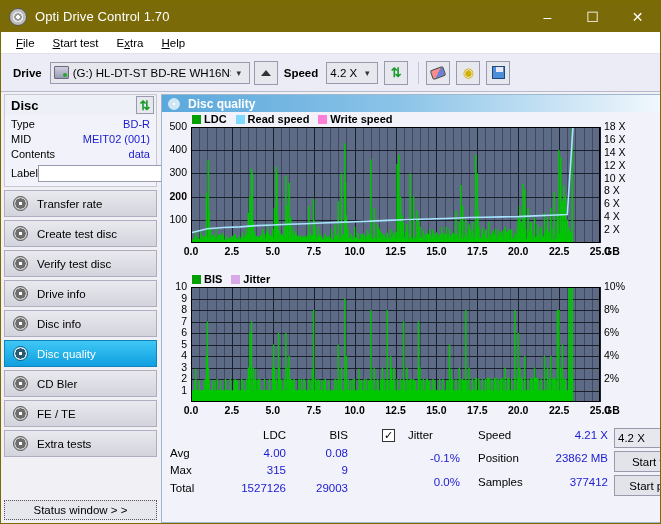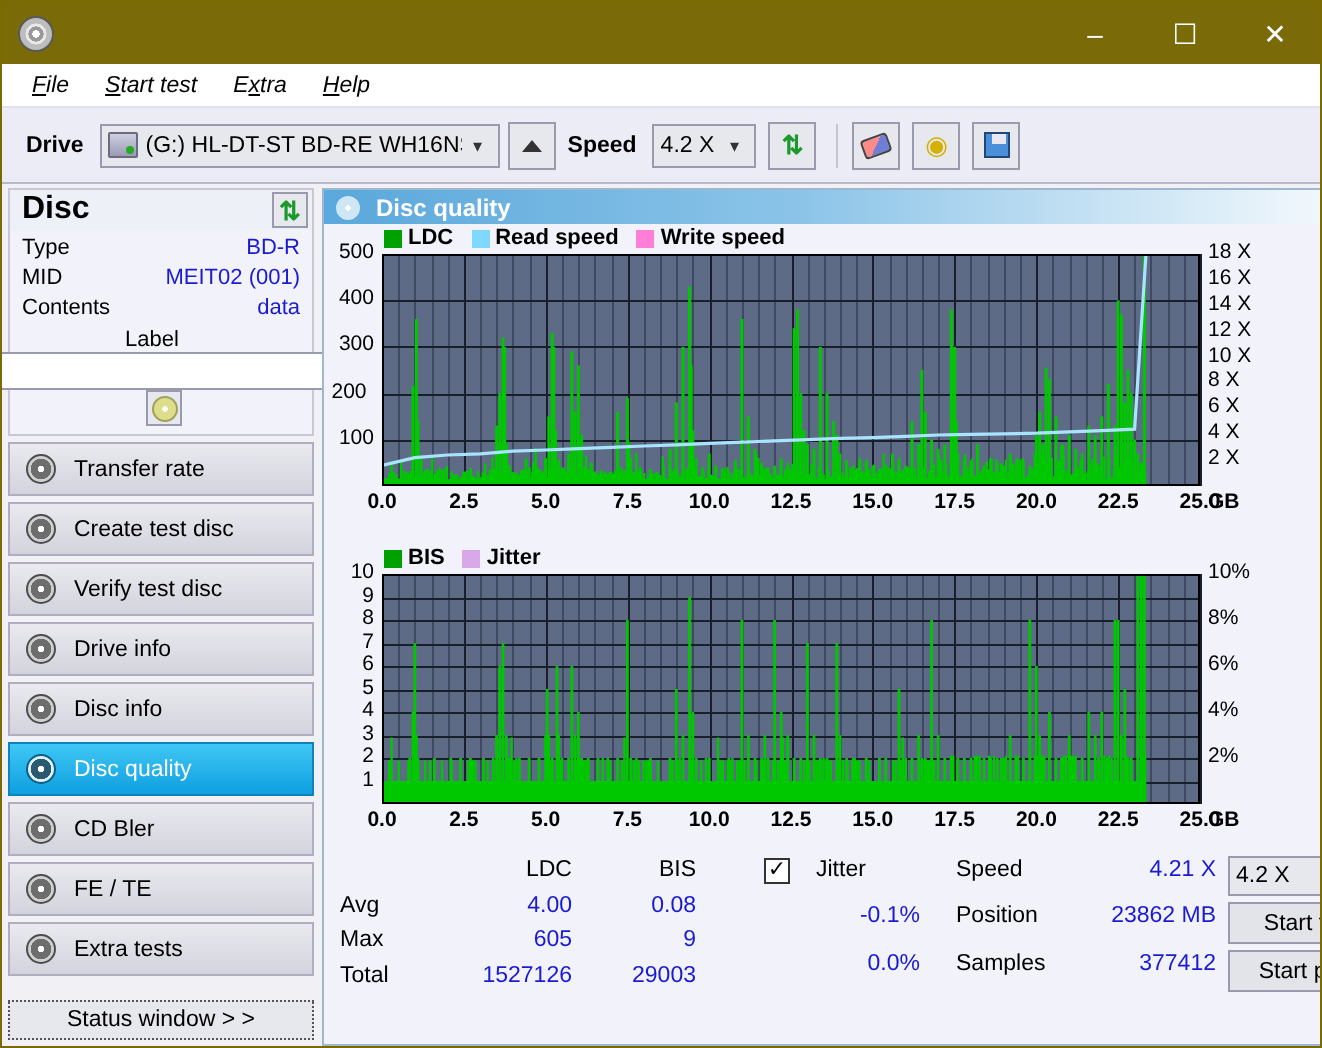--- a/index.html
+++ b/index.html
@@ -52,21 +52,20 @@
     background: #ffffff;
     display: flex;
     align-items: center;
     padding-left: 6px;
     border-bottom: 1px solid #e2e2ea;
   }
   #menubar .mi {
     padding: 2px 9px;
     font-size: 11.5px;
     color: #000;
-    font-style: italic;
   }
   .u { text-decoration: underline; }
 
   
   #toolbar {
     height: 38px;
     background: #ececf6;
     display: flex;
     align-items: center;
     padding: 0 6px;
@@ -135,26 +134,26 @@
   .panel {
     border: 1px solid #c8c8d4;
     background: #f2f2fb;
     margin-bottom: 3px;
   }
   .panel-hd {
     height: 20px; display: flex; align-items: center; justify-content: space-between;
     padding: 0 2px 0 6px;
     background: #eef0f8;
   }
-  .panel-hd .t { font-weight: bold; font-size: 16px; }
+  .panel-hd .t { font-weight: bold; font-size: 13px; }
   .panel-body { padding: 2px 6px 4px 6px; }
   .drow { display: flex; justify-content: space-between; line-height: 15px; font-size: 11px; }
   .drow .k { color: #000; }
   .drow .v { color: #1a1ad0; }
-  .labelrow { display: flex; align-items: center; margin-top: 2px; flex-direction: column; }
+  .labelrow { display: flex; align-items: center; margin-top: 2px; }
   .labelrow .k { width: 36px; font-size: 11px; }
   .lblinput {
     flex: 1; height: 17px; background: #fff; border: 1px solid #9a9aae;
   }
   .discbtn {
     width: 18px; height: 18px; margin-left: 3px;
     border: 1px solid #9a9aae; background: #e7e7ee;
     display: flex; align-items: center; justify-content: center;
   }
   .discglyph {
@@ -249,20 +248,21 @@
     height: 20px; display: flex; align-items: stretch;
     border-top: 1px solid #b9b9cc; background: #f0f0f5;
     font-size: 11.5px;
   }
 </style>
 </head>
 <body>
 
 <div id="titlebar">
   <div class="appicon"></div>
+  <div class="title">Opti Drive Control 1.70</div>
   <div class="wbtns">
     <div class="wbtn">–</div>
     <div class="wbtn">☐</div>
     <div class="wbtn">✕</div>
   </div>
 </div>
 
 <div id="menubar">
   <div class="mi"><span class="u">F</span><span>ile</span></div>
   <div class="mi"><span class="u">S</span><span>tart test</span></div>
@@ -951,21 +951,21 @@
                 <line x1="376.3" x2="376.3" y1="116" y2="92.8" stroke="#00c800" stroke-width="1.5"></line>
                 <line x1="377.9" x2="377.9" y1="116" y2="99.8" stroke="#00c800" stroke-width="1.5"></line>
                 <line x1="379.6" x2="379.6" y1="116" y2="104.4" stroke="#00c800" stroke-width="1.5"></line>
                 <line x1="381.2" x2="381.2" y1="116" y2="NaN" stroke="#00c800" stroke-width="1.5"></line>
               </g>
               <path d="M0.0 105.7 L16.4 101.8 L32.7 100.5 L49.1 99.9 L65.4 98.6 L81.8 98.0 L98.2 97.3 L114.5 96.7 L130.9 96.0 L147.2 95.4 L163.6 94.7 L180.0 94.1 L196.3 93.4 L212.7 92.8 L229.0 92.2 L245.4 91.8 L261.8 91.2 L278.1 90.5 L294.5 90.2 L310.8 89.9 L327.2 89.6 L343.6 88.9 L359.9 88.3 L376.3 87.6 L382.0 0.0 " fill="none" stroke="#a8e4ff" stroke-width="1.6"></path>
               <rect x="0.5" y="0.5" width="408" height="115" fill="none" stroke="#000"></rect>
             </svg></div>
         <div id="axes0">
             <div class="axtxt" style="left: 0px; width: 25px; text-align: right; top: 100.8px;">100</div>
-            <div class="axtxt" style="left: 0px; width: 25px; text-align: center; top: 77.6px;">200</div>
+            <div class="axtxt" style="left: 0px; width: 25px; text-align: right; top: 77.6px; font-weight: bold;">200</div>
             <div class="axtxt" style="left: 0px; width: 25px; text-align: right; top: 54.4px;">300</div>
             <div class="axtxt" style="left: 0px; width: 25px; text-align: right; top: 31.2px;">400</div>
             <div class="axtxt" style="left: 0px; width: 25px; text-align: right; top: 8px;">500</div>
             <div class="axtxt" style="left: 442px; top: 111.111px;">2 X</div>
             <div class="axtxt" style="left: 442px; top: 98.2222px;">4 X</div>
             <div class="axtxt" style="left: 442px; top: 85.3333px;">6 X</div>
             <div class="axtxt" style="left: 442px; top: 72.4444px;">8 X</div>
             <div class="axtxt" style="left: 442px; top: 59.5556px;">10 X</div>
             <div class="axtxt" style="left: 442px; top: 46.6667px;">12 X</div>
             <div class="axtxt" style="left: 442px; top: 33.7778px;">14 X</div>
@@ -1590,21 +1590,21 @@
         <div class="sgrid">
           <div></div>
           <div class="rt">LDC</div>
           <div class="rt">BIS</div>
 
           <div>Avg</div>
           <div class="rt blue">4.00</div>
           <div class="rt blue">0.08</div>
 
           <div>Max</div>
-          <div class="rt blue">605</div>
+          <div class="rt blue">315</div>
           <div class="rt blue">9</div>
 
           <div>Total</div>
           <div class="rt blue">1527126</div>
           <div class="rt blue">29003</div>
         </div>
 
         <div class="jitcol">
           <div class="chk">✓</div>
           <div style="padding-left:6px;">Jitter</div>

